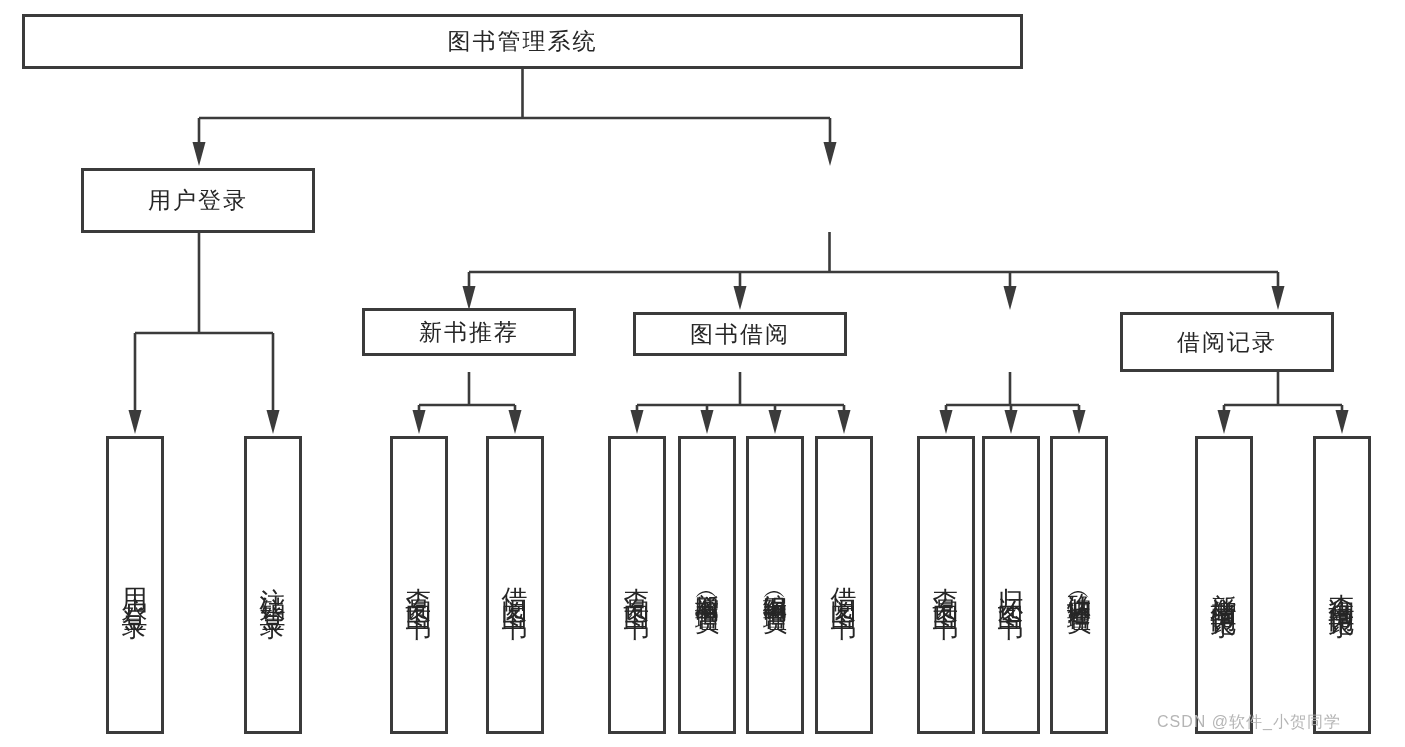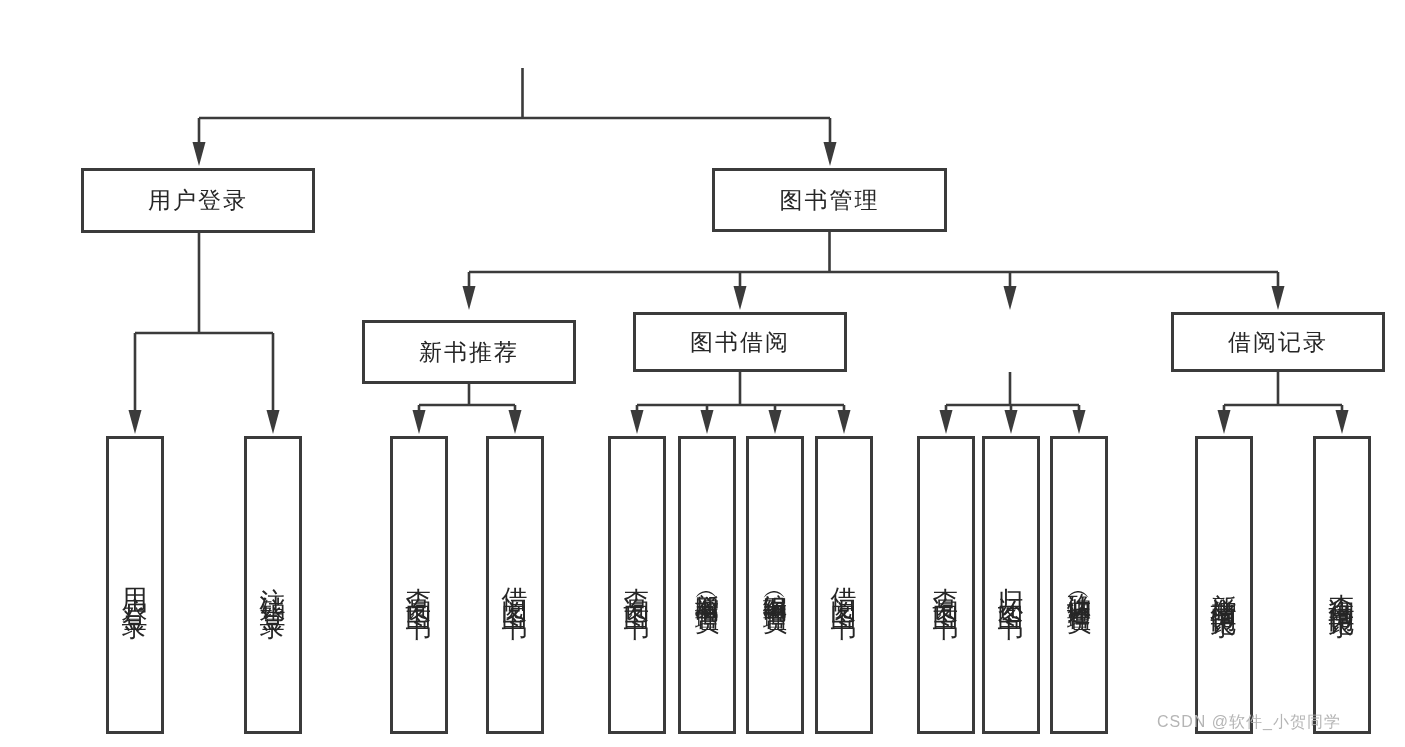--- a/index.html
+++ b/index.html
@@ -104,35 +104,35 @@
     <path d="M1010 372 V405 M946 405 H1079 M946 405 V412 M1011 405 V412 M1079 405 V412"></path>
     <polygon points="939.5,410 952.5,410 946,434"></polygon>
     <polygon points="1004.5,410 1017.5,410 1011,434"></polygon>
     <polygon points="1072.5,410 1085.5,410 1079,434"></polygon>
 
     <path d="M1278 372 V405 M1224 405 H1342 M1224 405 V412 M1342 405 V412"></path>
     <polygon points="1217.5,410 1230.5,410 1224,434"></polygon>
     <polygon points="1335.5,410 1348.5,410 1342,434"></polygon>
   </svg>
 
+  <div class="node hnode" style="left:22px; top:14px; width:1001px; height:55px;">
+    <span>图书管理系统</span>
+  </div>
 
   <div class="node hnode" style="left:81px; top:168px; width:234px; height:65px;">
     <span>用户登录</span>
   </div>
-  <div class="node hnode" style="left:712px; top:168px; width:235px; height:64px;">
-    <span>图书管理</span>
-  </div>
 
-  <div class="node hnode" style="left:362px; top:320px; width:214px; height:64px;">
+  <div class="node hnode" style="left:362px; top:308px; width:214px; height:48px;">
     <span>新书推荐</span>
   </div>
-  <div class="node hnode" style="left:633px; top:312px; width:214px; height:60px;">
+  <div class="node hnode" style="left:633px; top:312px; width:214px; height:44px;">
     <span>图书借阅</span>
   </div>
-  <div class="node hnode" style="left:1171px; top:312px; width:214px; height:60px;">
+  <div class="node hnode" style="left:1120px; top:312px; width:214px; height:60px;">
     <span>借阅记录</span>
   </div>
 
   <div class="node vnode" style="left:106px;">
     <span>用户登录</span>
   </div>
   <div class="node vnode" style="left:244px;">
     <span>注销登录</span>
   </div>
 

